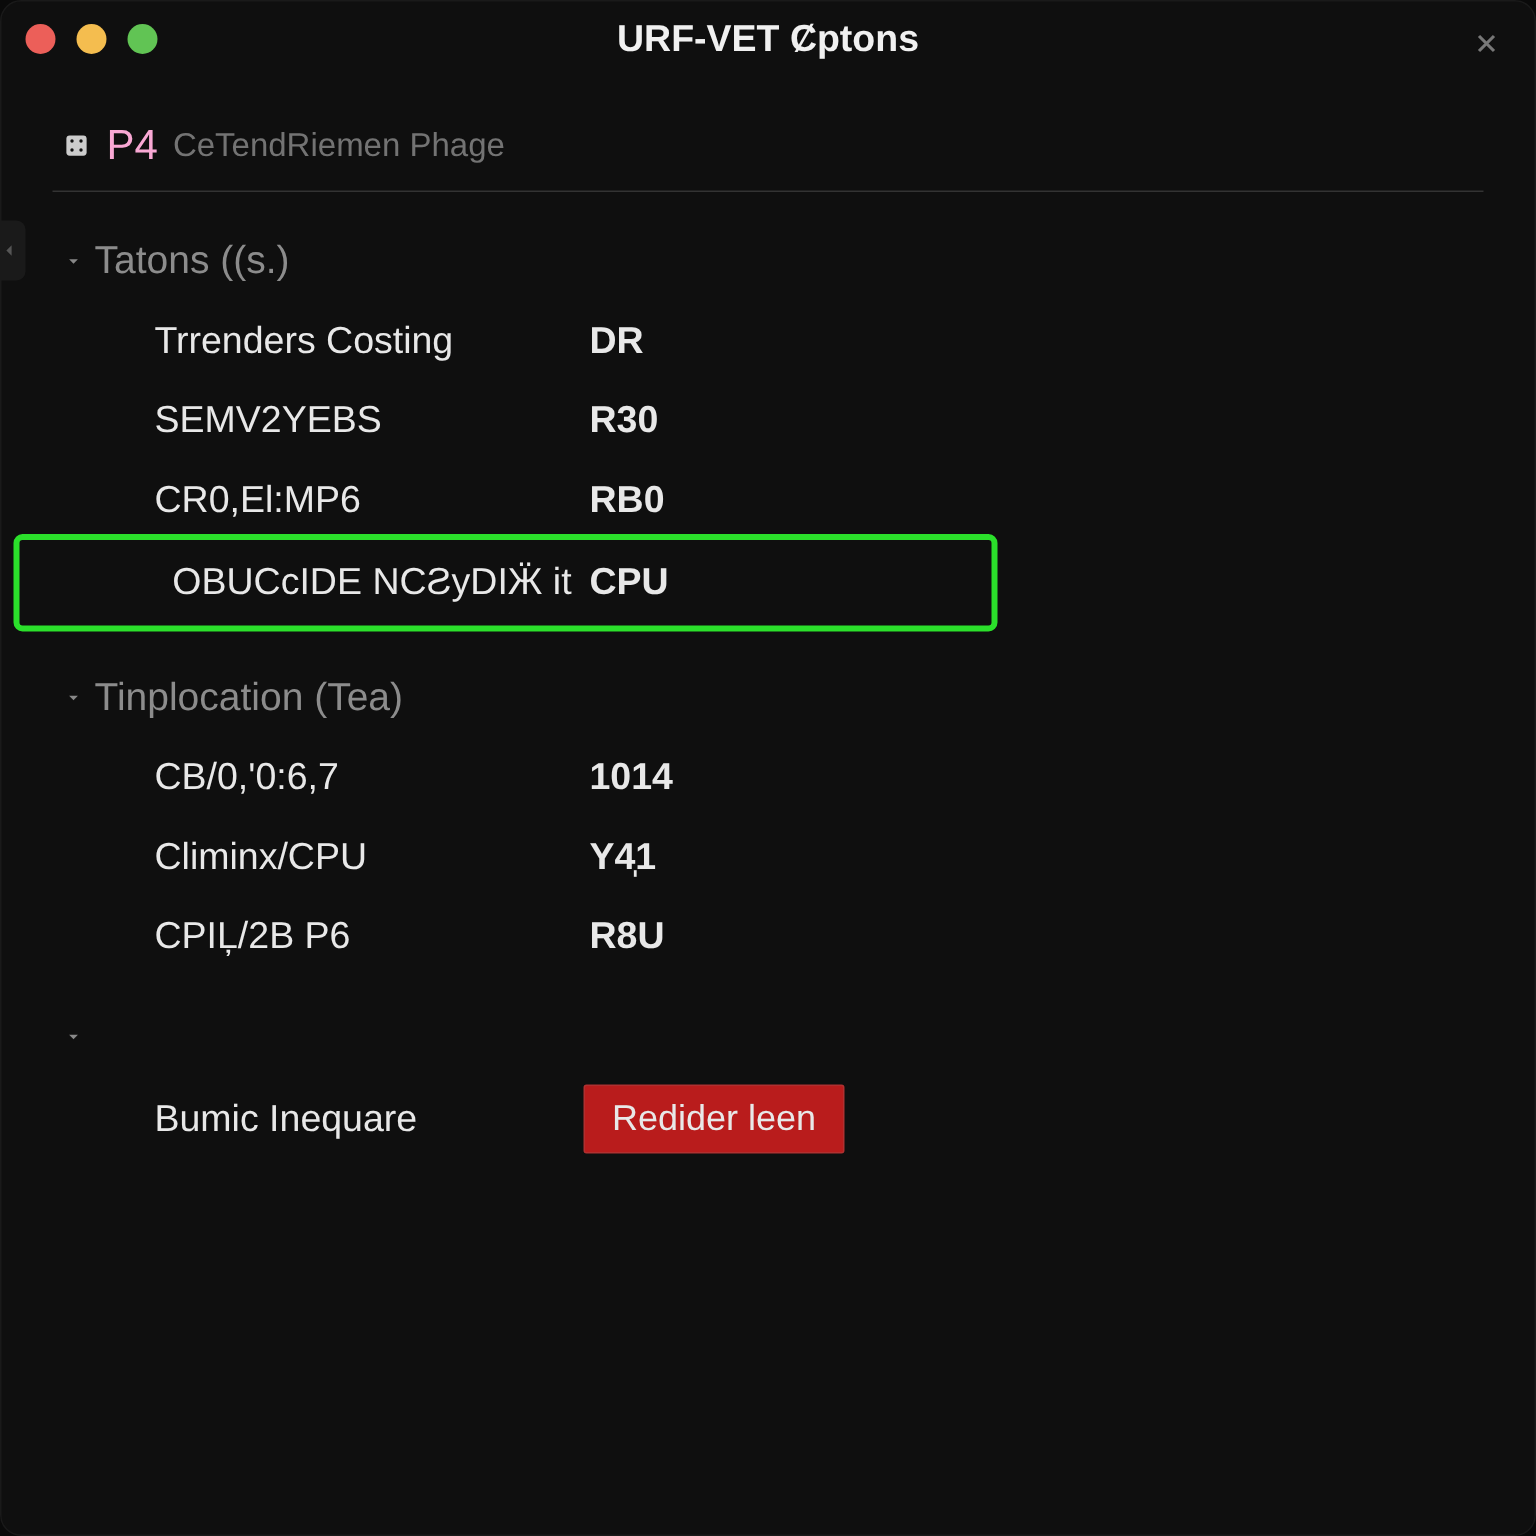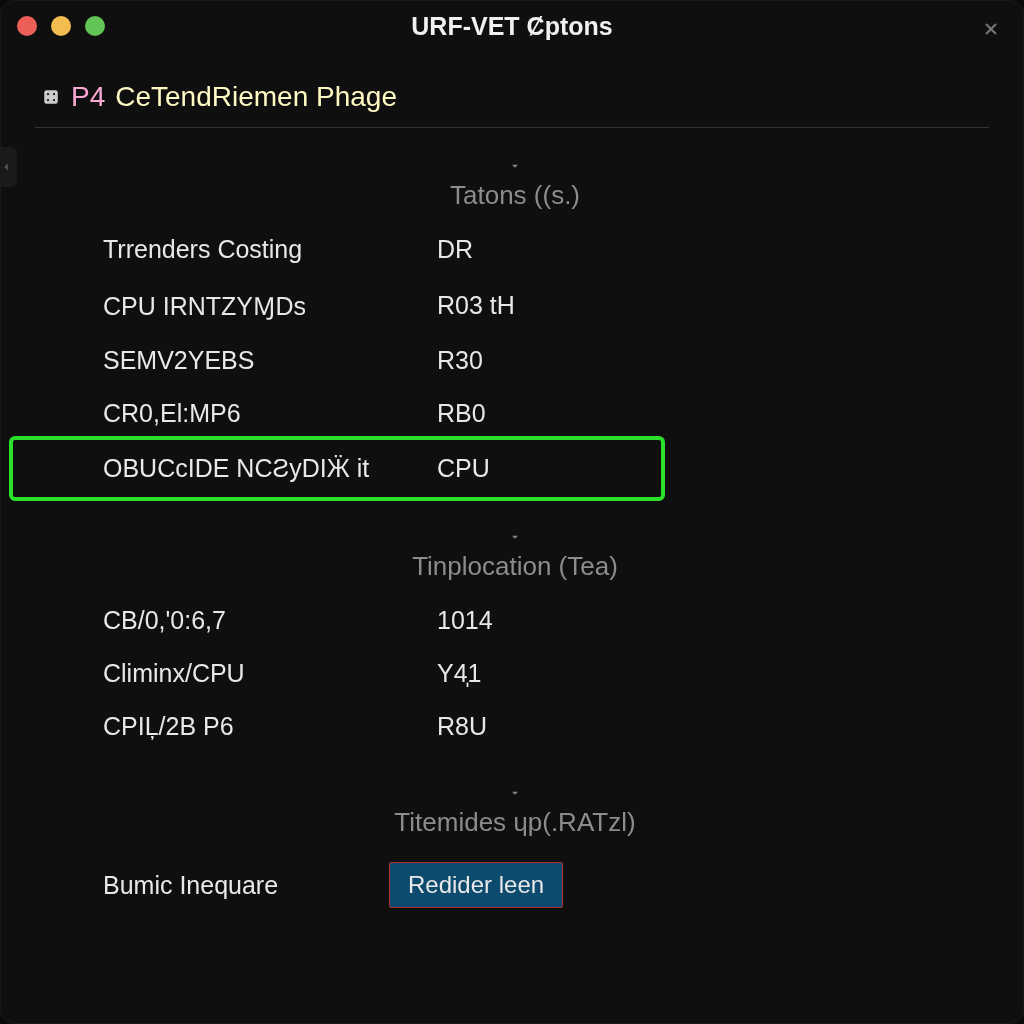--- a/index.html
+++ b/index.html
@@ -80,34 +80,33 @@
     align-items: center;
     justify-content: center;
   }
   .page-header-icon svg { width: 18px; height: 18px; }
   .page-prefix {
     font-size: 28px;
     font-weight: 500;
     color: #f9a8d4;
   }
   .page-title {
-    font-size: 28px;
+    font-size: 22px;
     font-weight: 400;
-    color: #fef9c3;
+    color: #737373;
   }
   .section {
     margin-bottom: 26px;
   }
   .section-header {
     display: flex;
     align-items: center;
     gap: 6px;
     padding: 6px 0 12px 6px;
     cursor: pointer;
-    flex-direction: column;
   }
   .chevron {
     width: 16px;
     height: 16px;
     display: inline-flex;
     align-items: center;
     justify-content: center;
     color: #888;
   }
   .chevron svg { width: 14px; height: 14px; }
@@ -124,39 +123,39 @@
     position: relative;
   }
   .row-label {
     width: 290px;
     color: #e8e8e8;
     font-weight: 400;
     margin-left: 44px;
   }
   .row-value {
     color: #e8e8e8;
-    font-weight: 400;
-    margin-left: 44px;
+    font-weight: 700;
   }
   .row.highlighted {
     outline: 4px solid #2be02b;
     border-radius: 2px;
     margin-left: -22px;
     padding-left: 46px;
     padding-top: 14px;
     padding-bottom: 14px;
     width: 648px;
+    text-align: center;
   }
   .row.highlighted .row-label { width: 290px; }
   .button-box {
     border: 1.5px solid #b03030;
     padding: 8px 18px;
     color: #e8e8e8;
     font-size: 24px;
-    background: #0c4a6e;
+    background: #b91c1c;
     border-radius: 2px;
     display: inline-block;
     margin-left: -4px;
   }
   .left-arrow-tab {
     position: absolute;
     left: -6px;
     top: 146px;
     width: 22px;
     height: 40px;
@@ -217,24 +216,20 @@
               <path d="M7 10l5 5 5-5H7z"></path>
             </svg>
         </span>
         <span class="section-title">Tatons ((s.)</span>
       </div>
       <div class="row">
         <span class="row-label">Trrenders Costing</span>
         <span class="row-value">DR</span>
       </div>
       <div class="row">
-        <span class="row-label">CPU IRNTZYⱮDs</span>
-        <span class="row-value">R03 tH</span>
-      </div>
-      <div class="row">
         <span class="row-label">SEMV2YEBS</span>
         <span class="row-value">R30</span>
       </div>
       <div class="row">
         <span class="row-label">CR0,El:MP6</span>
         <span class="row-value">RB0</span>
       </div>
       <div class="row highlighted">
         <span class="row-label">OBUCcIDE NCƧyDIӜ it</span>
         <span class="row-value">CPU</span>
@@ -264,21 +259,20 @@
       </div>
     </div>
 
     <div class="section">
       <div class="section-header">
         <span class="chevron">
           <svg viewBox="0 0 24 24" fill="currentColor">
               <path d="M7 10l5 5 5-5H7z"></path>
             </svg>
         </span>
-        <span class="section-title">Titemides ɥp(.RATzl)</span>
       </div>
       <div class="row">
         <span class="row-label">Bumic Inequare</span>
         <span class="button-box">Redider leen</span>
       </div>
     </div>
 
   </div>
 </div>
 

